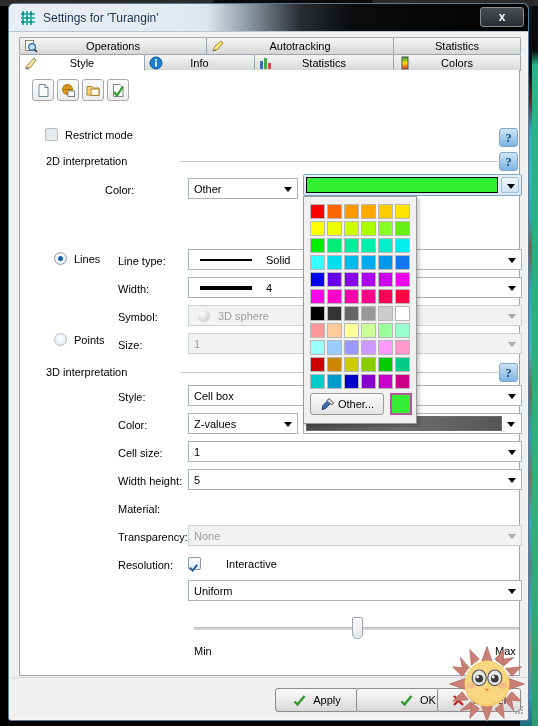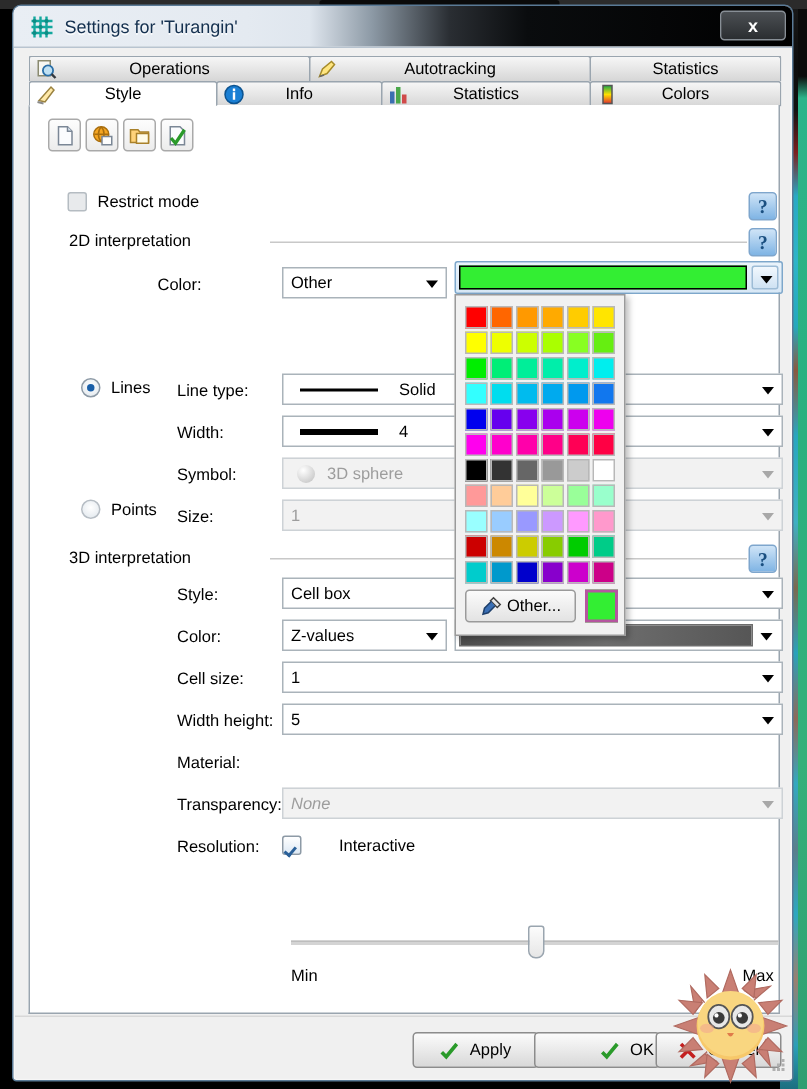--- a/index.html
+++ b/index.html
@@ -480,31 +480,35 @@
 
     <div class="lbl" style="left:98px; top:405px;">Width height:</div>
     <div class="combo" style="left:168px; top:399px; width:334px;">
       <span>5</span>
       <span class="arrow"></span>
     </div>
 
     <div class="lbl" style="left:98px; top:433px;">Material:</div>
 
     <div class="lbl" style="left:98px; top:461px;">Transparency:</div>
-    <div class="combo disabled" style="left:168px; top:455px; width:334px;font-style:italic;">
+    <div class="combo disabled" style="left:168px; top:455px; width:334px;">
       <span>None</span>
       <span class="arrow"></span>
     </div>
 
     <div class="lbl" style="left:98px; top:489px;">Resolution:</div>
     <div style="position:absolute; left:168px; top:487px; display:flex; align-items:center; gap:25px;">
       <span class="cbox checked"></span>
       <span style="font-size:11px">Interactive</span>
     </div>
 
+    <div class="combo" style="left:168px; top:510px; width:334px;">
+      <span>Uniform</span>
+      <span class="arrow"></span>
+    </div>
 
     <div id="slider-track"></div>
     <div id="slider-thumb" style="left: 331.5px;"></div>
     <div class="lbl" style="left:174px; top:575px;">Min</div>
     <div class="lbl" style="left:475px; top:575px;">Max</div>
 
     <div id="color-swatch-combo" style="top:104px;">
       <div id="color-swatch" style="background: rgb(51, 238, 51);"></div>
       <div id="color-swatch-arrowbox"></div>
     </div>

